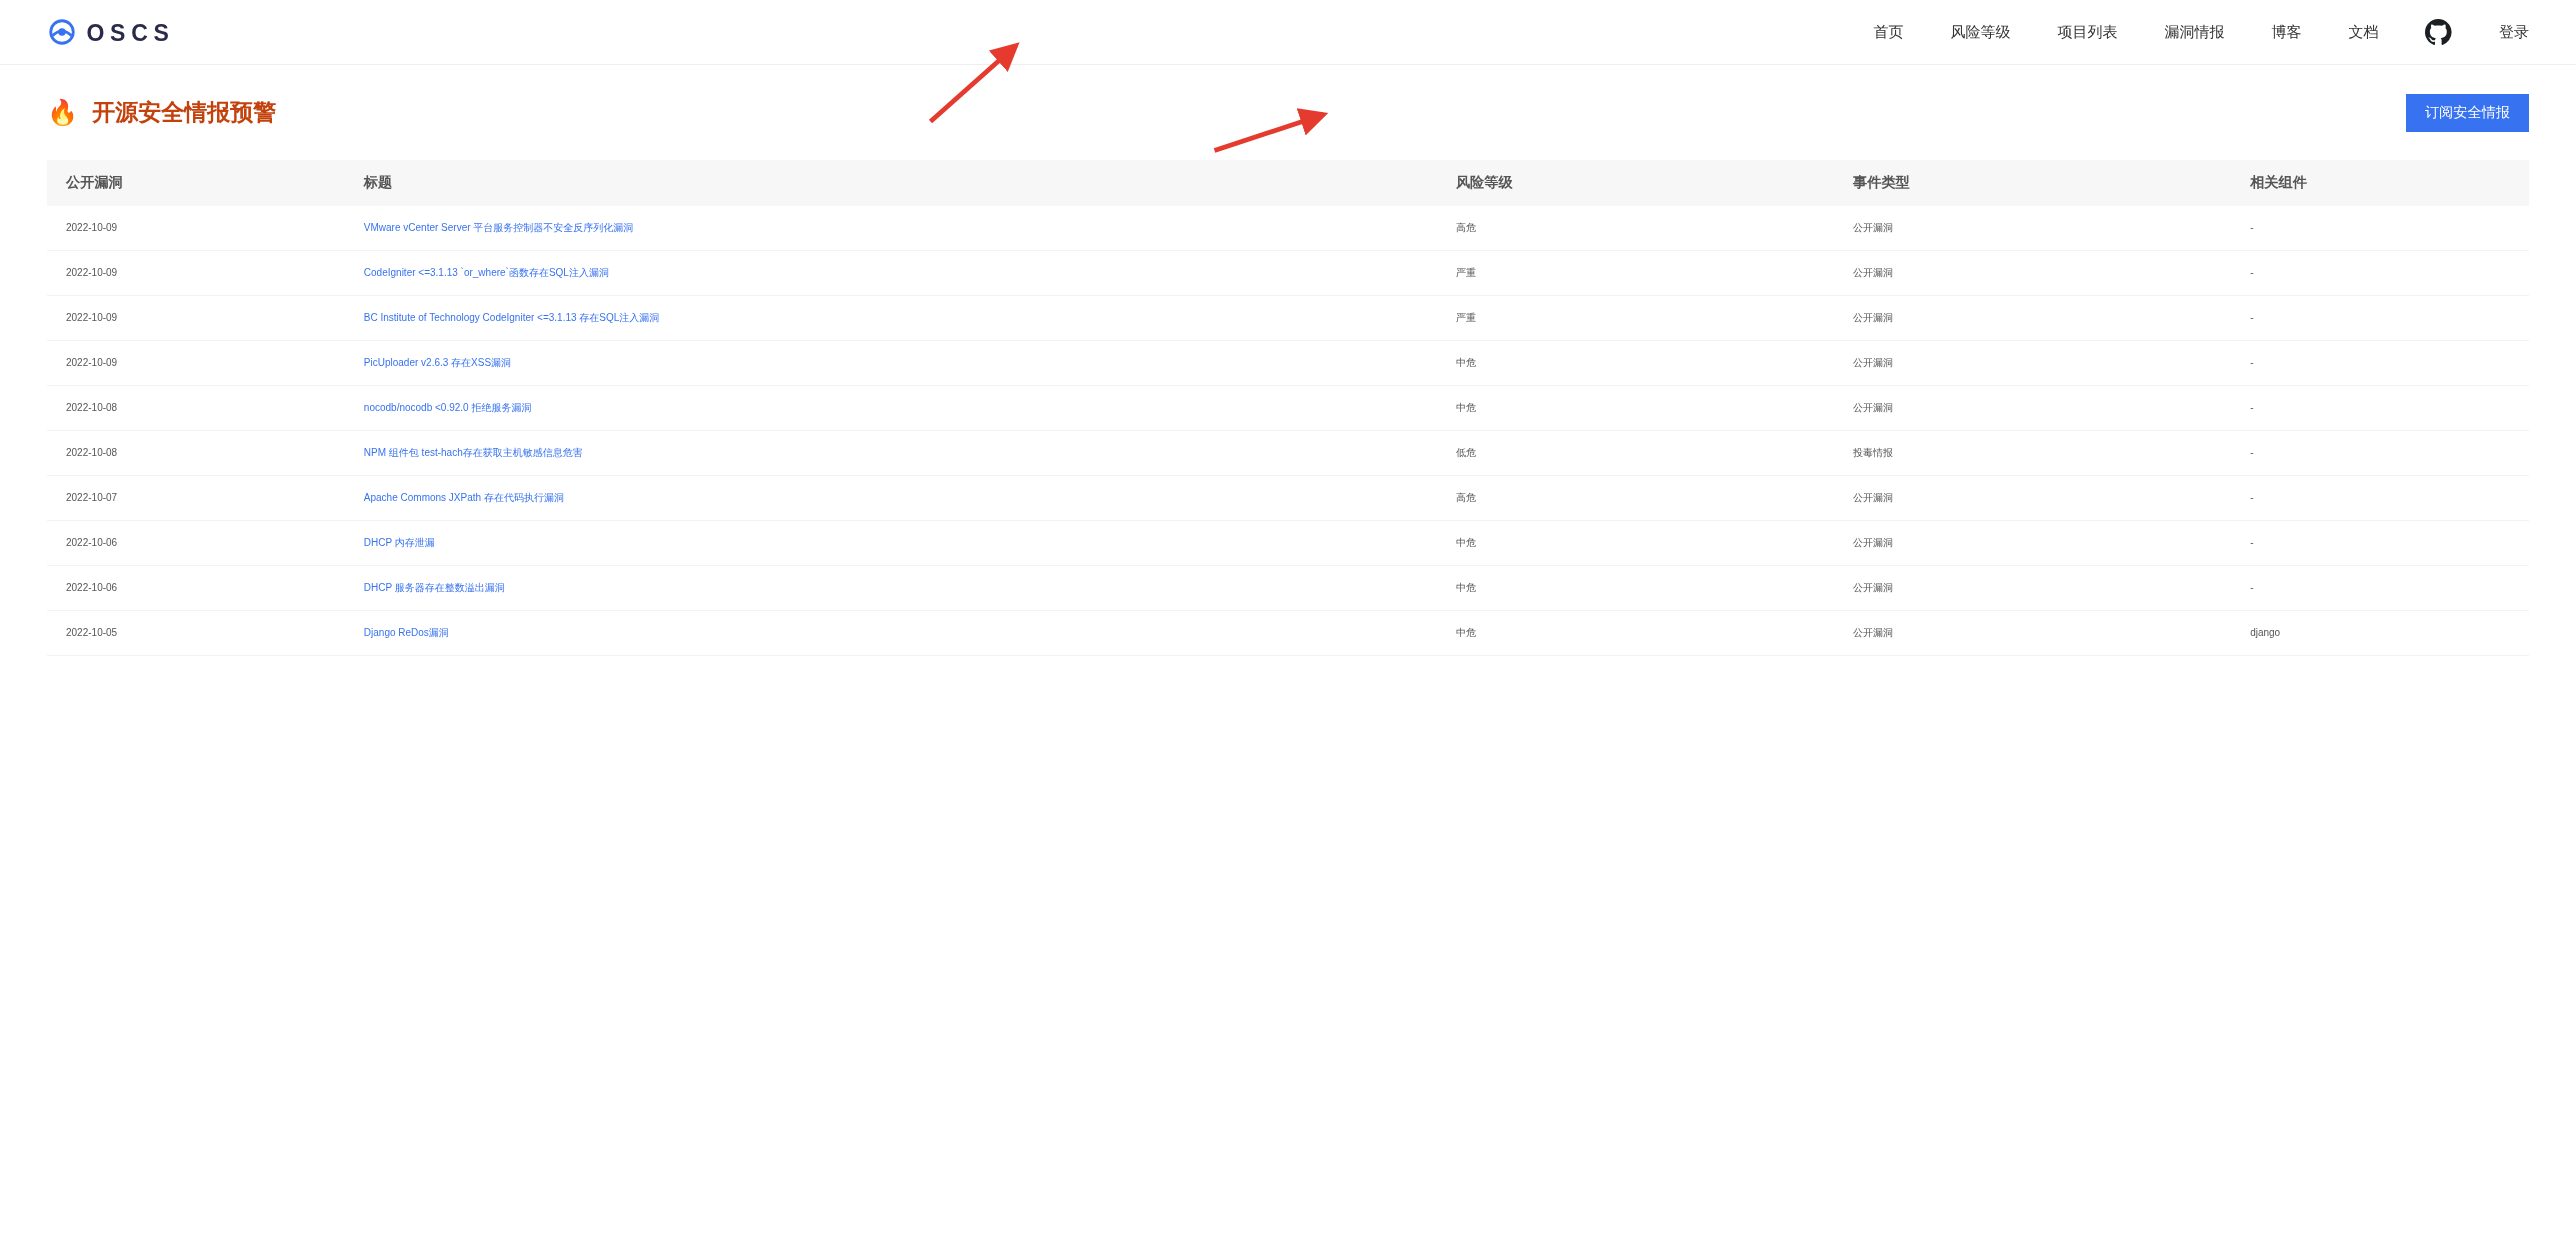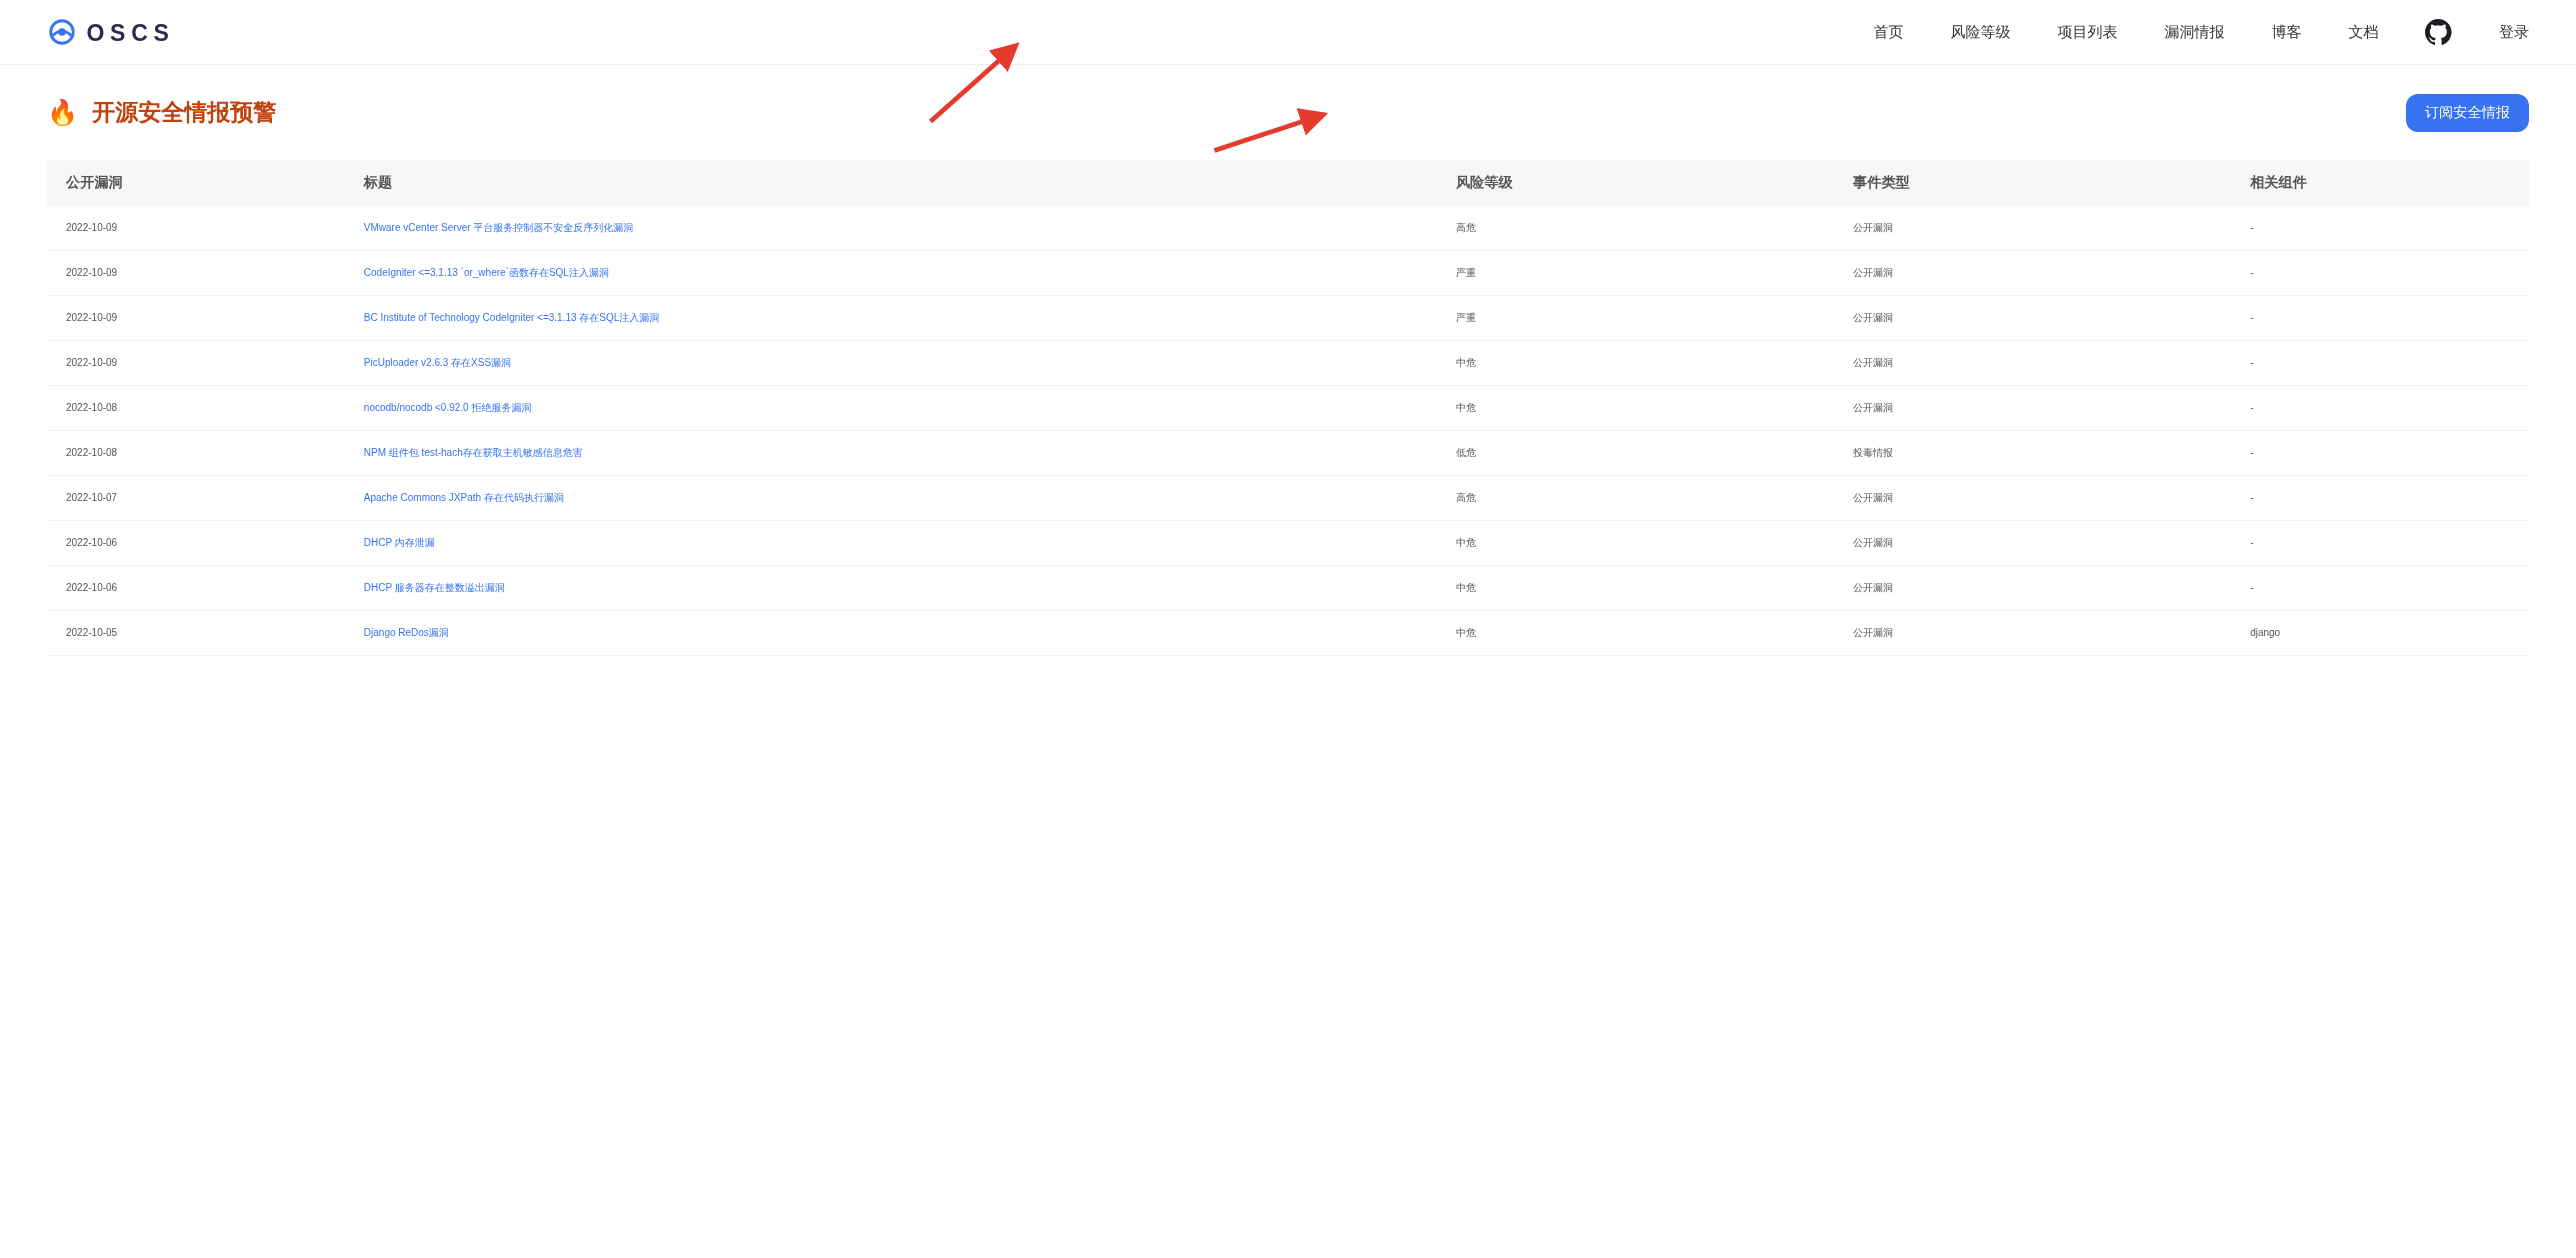--- a/index.html
+++ b/index.html
@@ -70,21 +70,21 @@
     .page-title {
       font-size: 23px;
       font-weight: 700;
       color: #c2410c;
     }
     .subscribe-btn {
       background: #3772f0;
       color: #fff;
       border: none;
       padding: 9.5px 19px;
-      border-radius: 12px;
+      border-radius: 0;
       font-size: 14.2px;
       cursor: pointer;
     }
     .table {
       width: 100%;
       border-collapse: collapse;
     }
     .table thead tr {
       background: #f7f7f8;
     }

